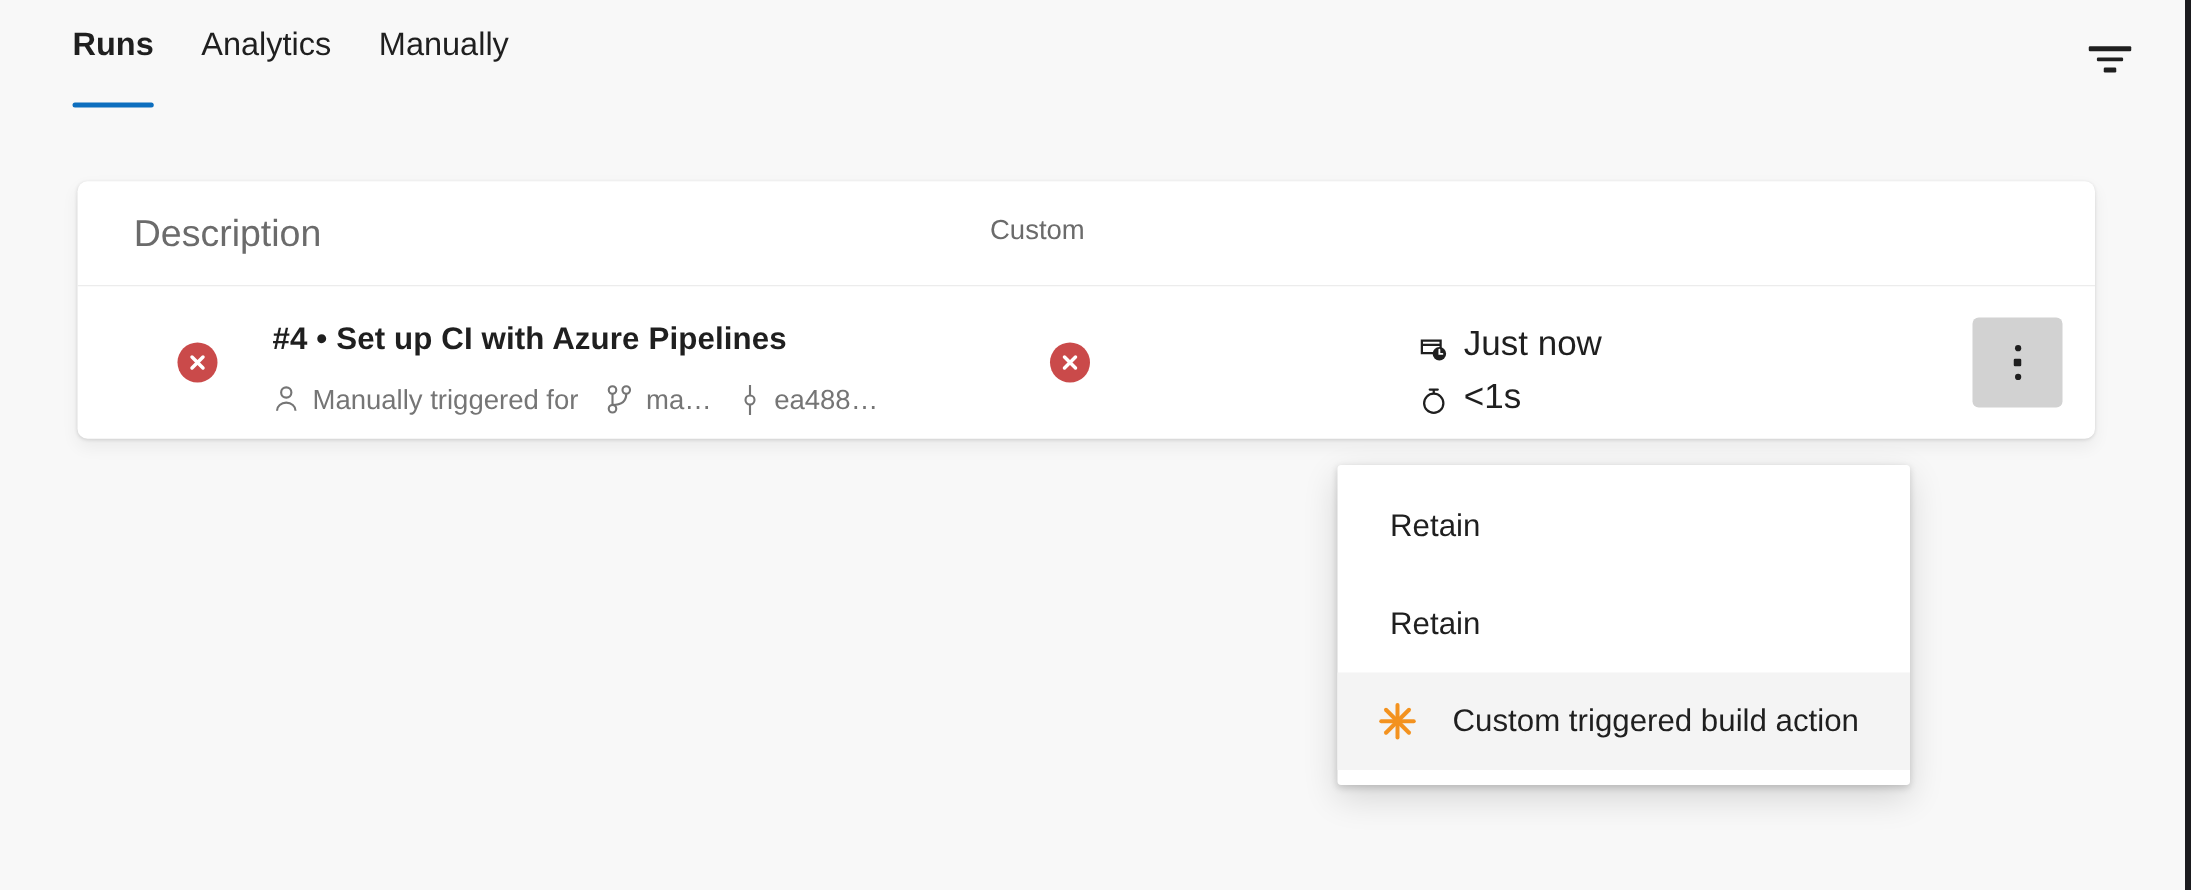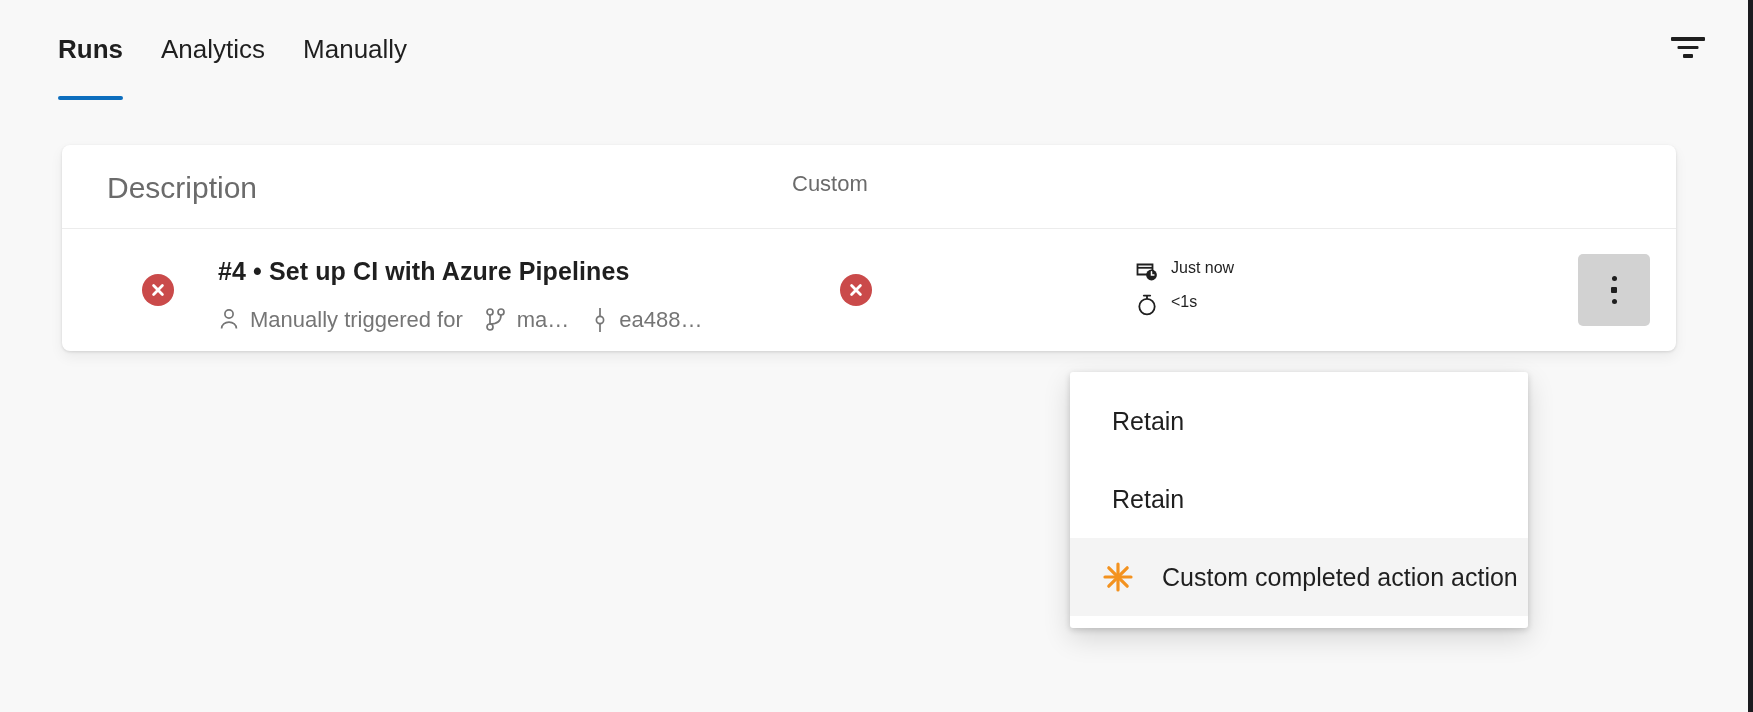--- a/index.html
+++ b/index.html
@@ -22,21 +22,21 @@
 
   
   .tabbar {
     position: absolute;
     left: 0; top: 0;
     width: 1748px;
     height: 110px;
   }
   .tabs {
     position: absolute;
-    left: 58px; top: 32px;
+    left: 58px; top: 18px;
     display: flex;
     align-items: flex-start;
     gap: 0px;
     justify-content: space-between;
   }
   .tab {
     position: relative;
     padding: 0 20px 0 0;
     margin-right: 18px;
     font-size: 26px;
@@ -135,22 +135,22 @@
     margin-right: 10px;
   }
   .run-sub .sep { width: 22px; display: inline-block; }
 
   .meta {
     position: absolute;
     left: 1025px; top: 30px;
     display: flex; flex-direction: column; gap: 10px;
   }
   .meta-line {
-    display: flex; align-items: flex-start;
-    font-size: 16px; color: #1f1f1f;
+    display: flex; align-items: flex-end;
+    font-size: 28px; color: #1f1f1f;
     white-space: nowrap;
   }
   .meta-line .m-icon { margin-right: 12px; display: inline-flex; }
 
   .more-btn {
     position: absolute;
     right: 26px; top: 25px;
     width: 72px; height: 72px;
     background: #d2d2d2;
     border-radius: 5px;
@@ -316,17 +316,17 @@
       <span class="mi-icon">
         <svg width="34" height="34" viewBox="0 0 34 34" aria-hidden="true">
           <g stroke="#f3921f" stroke-width="3.2" stroke-linecap="round">
             <path d="M17 4 V30"></path>
             <path d="M4 17 H30"></path>
             <path d="M7.8 7.8 L26.2 26.2"></path>
             <path d="M26.2 7.8 L7.8 26.2"></path>
           </g>
         </svg>
       </span>
-      <span class="label">Custom completed action action</span>
+      <span class="label">Custom triggered build action</span>
     </div>
   </div>
 
 </div>
 
 </body></html>

